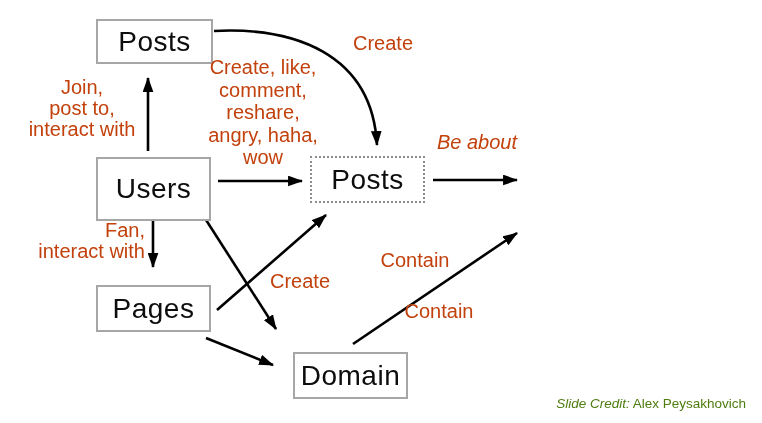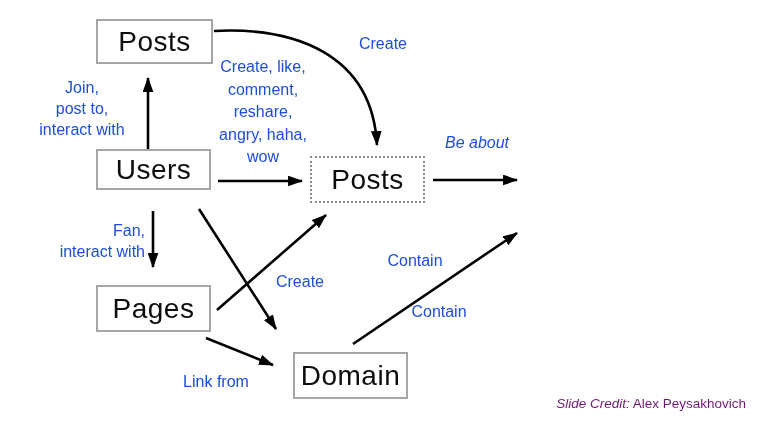--- a/index.html
+++ b/index.html
@@ -9,26 +9,26 @@
     overflow:hidden;
   }
   #arrows{position:absolute;left:0;top:0;width:762px;height:423px;}
   .node{
     position:absolute;display:flex;align-items:center;justify-content:center;
     border:2px solid #a6a6a6;background:#fff;font-size:28px;color:#0d0d0d;
     box-sizing:border-box;letter-spacing:0.5px;
   }
   .node.dotted{border:2px dotted #8c8c8c;}
   .lbl{
-    position:absolute;font-size:16px;line-height:21px;color:#1d4ed8;
+    position:absolute;font-size:20px;line-height:21px;color:#c2410c;
     text-align:center;white-space:pre-line;
   }
   .lbl.big{line-height:22.5px;}
   .credit{
-    position:absolute;right:16px;top:396px;font-size:13.5px;color:#701a75;
+    position:absolute;right:16px;top:396px;font-size:13.5px;color:#4d7c0f;
     white-space:nowrap;
   }
   .credit .pfx{font-style:italic;}
   .credit .nm{font-style:normal;}
 </style>
 </head>
 <body>
 
 <div id="slide">
 
@@ -46,21 +46,21 @@
       <line x1="153" y1="211" x2="153" y2="267" marker-end="url(#ah)"></line>
       <line x1="199" y1="209" x2="276" y2="329" marker-end="url(#ah)"></line>
       <line x1="217" y1="310" x2="326" y2="215" marker-end="url(#ah)"></line>
       <line x1="353" y1="344" x2="517" y2="233" marker-end="url(#ah)"></line>
       <line x1="206" y1="338" x2="273" y2="365" marker-end="url(#ah)"></line>
     </g>
   </svg>
 
   <div class="node" style="left:96px;top:19px;width:117px;height:45px;">Posts</div>
 
-  <div class="node" style="left:96px;top:149px;width:115px;height:41px;">Users</div>
+  <div class="node" style="left:96px;top:157px;width:115px;height:64px;">Users</div>
 
   <div class="node dotted" style="left:310px;top:156px;width:115px;height:47px;text-align:right;">Posts</div>
 
 
   <div class="node" style="left:96px;top:285px;width:115px;height:47px;">Pages</div>
 
   <div class="node" style="left:293px;top:352px;width:115px;height:47px;">Domain</div>
 
   <div class="lbl" style="left:18px;top:77px;width:128px;">Join,
 post to,
@@ -78,20 +78,19 @@
 
   <div class="lbl" style="left:23px;top:220px;width:122px;text-align:right;">Fan,
 interact with</div>
 
   <div class="lbl" style="left:269px;top:271px;width:62px;">Create</div>
 
   <div class="lbl" style="left:379px;top:250px;width:72px;">Contain</div>
 
   <div class="lbl" style="left:403px;top:301px;width:72px;">Contain</div>
 
-  <div class="lbl" style="left:176px;top:371px;width:80px;">Link from</div>
 
   <div class="credit">
     <span class="pfx">Slide Credit:</span>
     <span class="nm">Alex Peysakhovich</span>
   </div>
 
 </div>
 
 </body></html>

